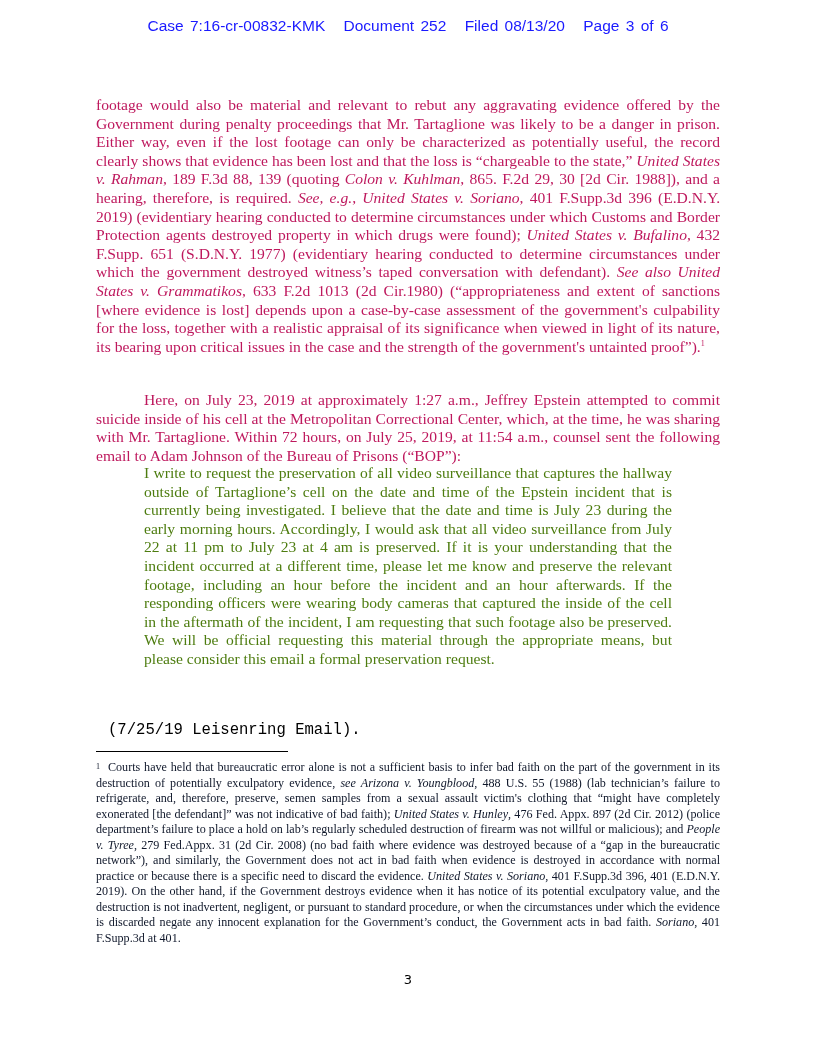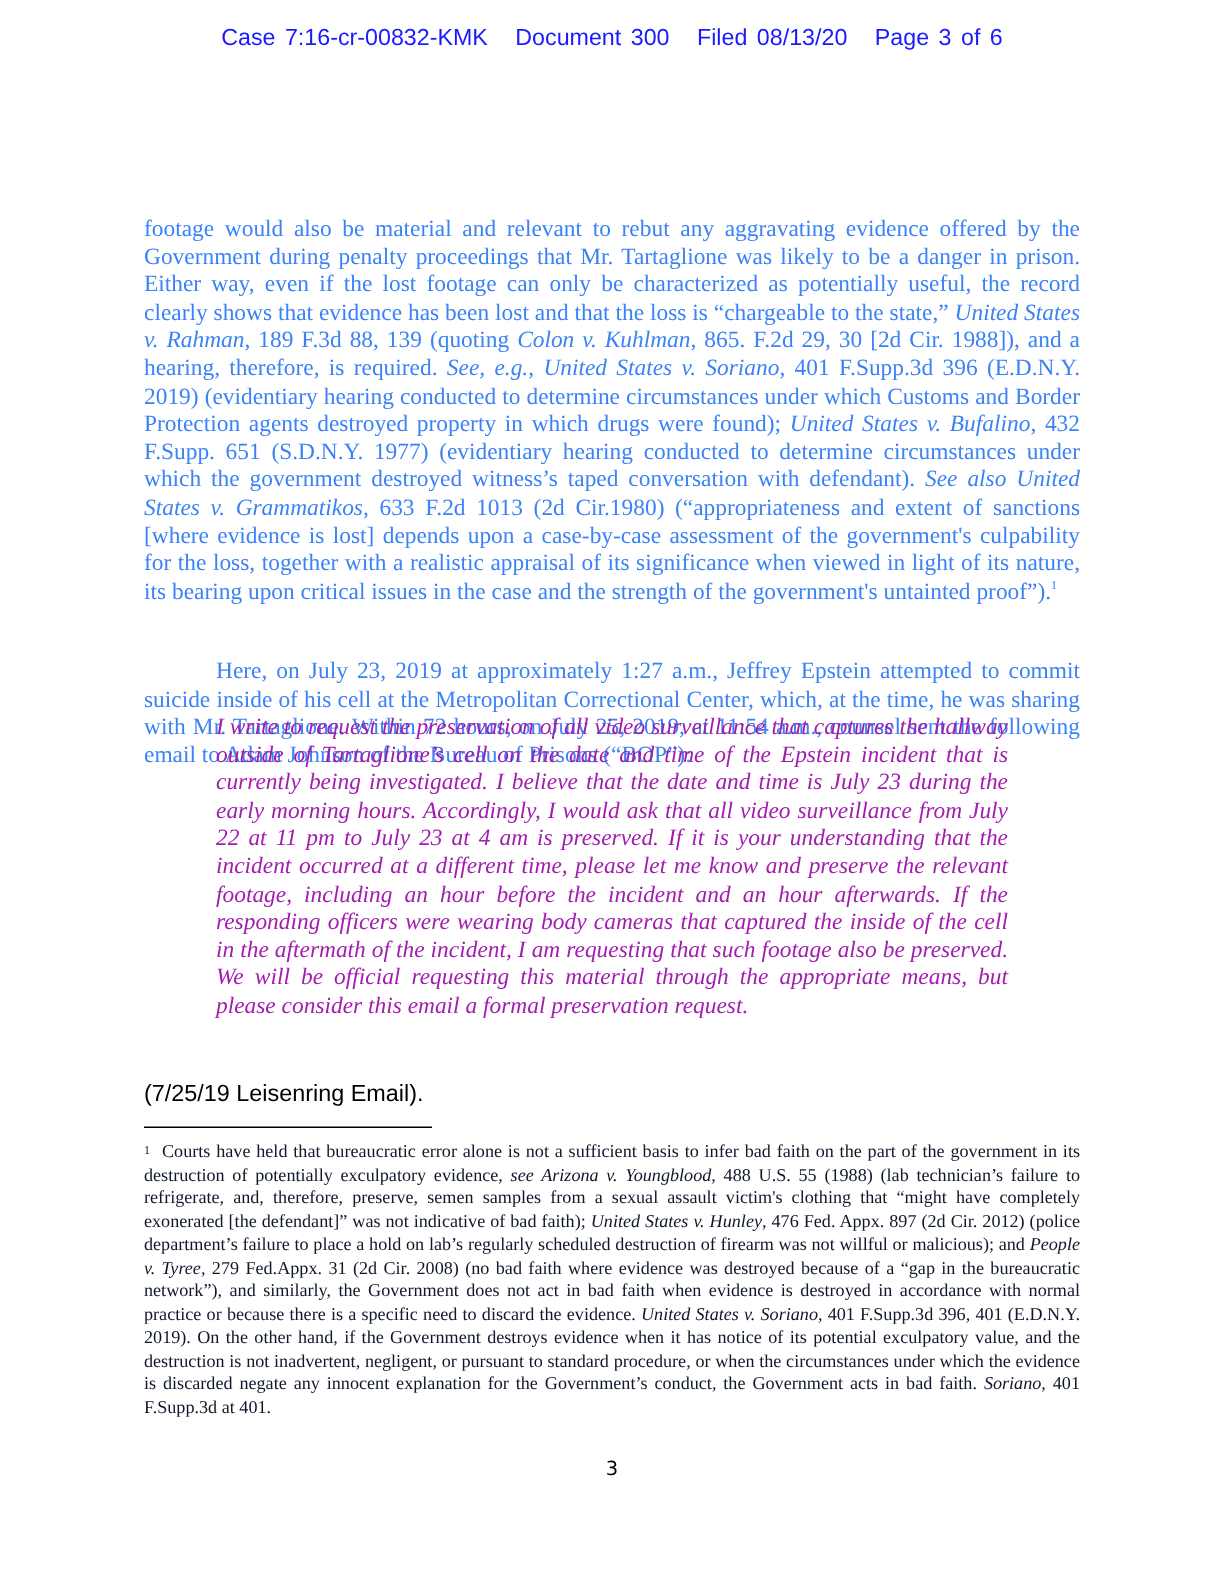--- a/index.html
+++ b/index.html
@@ -7,28 +7,28 @@
   .page { position: absolute; left: 0; top: 0; width: 816px; height: 1056px; background: #fff; }
   .case-header {
     position: absolute; top: 17px; left: 0; width: 816px; text-align: center;
     font-family: "Liberation Sans", sans-serif; font-size: 15.5px; color: #1a1aff;
     word-spacing: 2px;
   }
   .case-header span { margin: 16px 6px; }
   .body-text {
     position: absolute; left: 96px; width: 624px;
     font-family: "Liberation Serif", serif; font-size: 15.6px; line-height: 18.6px;
-    color: #3b82f6; text-align: justify; margin-top: 48px;
+    color: #be185d; text-align: justify;
   }
   .p1 { top: 96px; }
   .p2 { top: 391px; text-indent: 48px; }
-  .quote { position: absolute; left: 144px; width: 528px; top: 476px;
+  .quote { position: absolute; left: 144px; width: 528px; top: 464px;
     font-family: "Liberation Serif", serif; font-size: 15.6px; line-height: 18.6px;
-    color: #a21caf; text-align: justify; font-style: italic; }
-  .cite { position: absolute; left: 96px; top: 721px; font-family: Liberation Sans, sans-serif; font-size: 15.6px; color: #000; }
+    color: #4d7c0f; text-align: justify; }
+  .cite { position: absolute; left: 108px; top: 721px; font-family: Liberation Mono, monospace; font-size: 15.6px; color: #000; }
   .fn-rule { position: absolute; left: 96px; top: 751px; width: 192px; border-top: 1px solid #000; }
   .footnote {
     position: absolute; left: 96px; width: 624px; top: 760px;
     font-family: "Liberation Serif", serif; font-size: 12.1px; line-height: 15.5px;
     color: #0f172a; text-align: justify;
   }
   sup { font-size: 8px; line-height: 0; vertical-align: super; }
   .fn-mark { font-size: 8px; vertical-align: top; position: relative; top: -1px; margin-right: 8px; }
   .page-num {
     position: absolute; top: 972px; left: 0; width: 816px; text-align: center;
@@ -36,21 +36,21 @@
   }
   i { font-style: italic; }
 </style>
 </head>
 <body>
 
 <div class="page">
 
   <div class="case-header">
     <span>Case 7:16-cr-00832-KMK</span>
-    <span>Document 300</span>
+    <span>Document 252</span>
     <span>Filed 08/13/20</span>
     <span>Page 3 of 6</span>
   </div>
 
   <div class="body-text p1"><span>footage would also be material and relevant to rebut any aggravating evidence offered by the Government during penalty proceedings that Mr. Tartaglione was likely to be a danger in prison. Either way, even if the lost footage can only be characterized as potentially useful, the record clearly shows that evidence has been lost and that the loss is “chargeable to the state,” </span><i>United States v. Rahman</i><span>, 189 F.3d 88, 139 (quoting </span><i>Colon v. Kuhlman</i><span>, 865. F.2d 29, 30 [2d Cir. 1988]), and a hearing, therefore, is required.  </span><i>See, e.g.</i><span>, </span><i>United States v. Soriano</i><span>, 401 F.Supp.3d 396 (E.D.N.Y. 2019) (evidentiary hearing conducted to determine circumstances under which Customs and Border Protection agents destroyed property in which drugs were found); </span><i>United States v. Bufalino</i><span>, 432 F.Supp. 651 (S.D.N.Y. 1977) (evidentiary hearing conducted to determine circumstances under which the government destroyed witness’s taped conversation with defendant).  </span><i>See also United States v. Grammatikos</i><span>, 633 F.2d 1013 (2d Cir.1980) (“appropriateness and extent of sanctions [where evidence is lost] depends upon a case-by-case assessment of the government's culpability for the loss, together with a realistic appraisal of its significance when viewed in light of its nature, its bearing upon critical issues in the case and the strength of the government's untainted proof”).</span><sup>1</sup></div>
 
   <div class="body-text p2">Here, on July 23, 2019 at approximately 1:27 a.m., Jeffrey Epstein attempted to commit suicide inside of his cell at the Metropolitan Correctional Center, which, at the time, he was sharing with Mr. Tartaglione.  Within 72 hours, on July 25, 2019, at 11:54 a.m., counsel sent the following email to Adam Johnson of the Bureau of Prisons (“BOP”):</div>
 
   <div class="quote">I write to request the preservation of all video surveillance that captures the hallway outside of Tartaglione’s cell on the date and time of the Epstein incident that is currently being investigated.  I believe that the date and time is July 23 during the early morning hours. Accordingly, I would ask that all video surveillance from July 22 at 11 pm to July 23 at 4 am is preserved. If it is your understanding that the incident occurred at a different time, please let me know and preserve the relevant footage, including an hour before the incident and an hour afterwards. If the responding officers were wearing body cameras that captured the inside of the cell in the aftermath of the incident, I am requesting that such footage also be preserved.  We will be official requesting this material through the appropriate means, but please consider this email a formal preservation request.</div>
 

